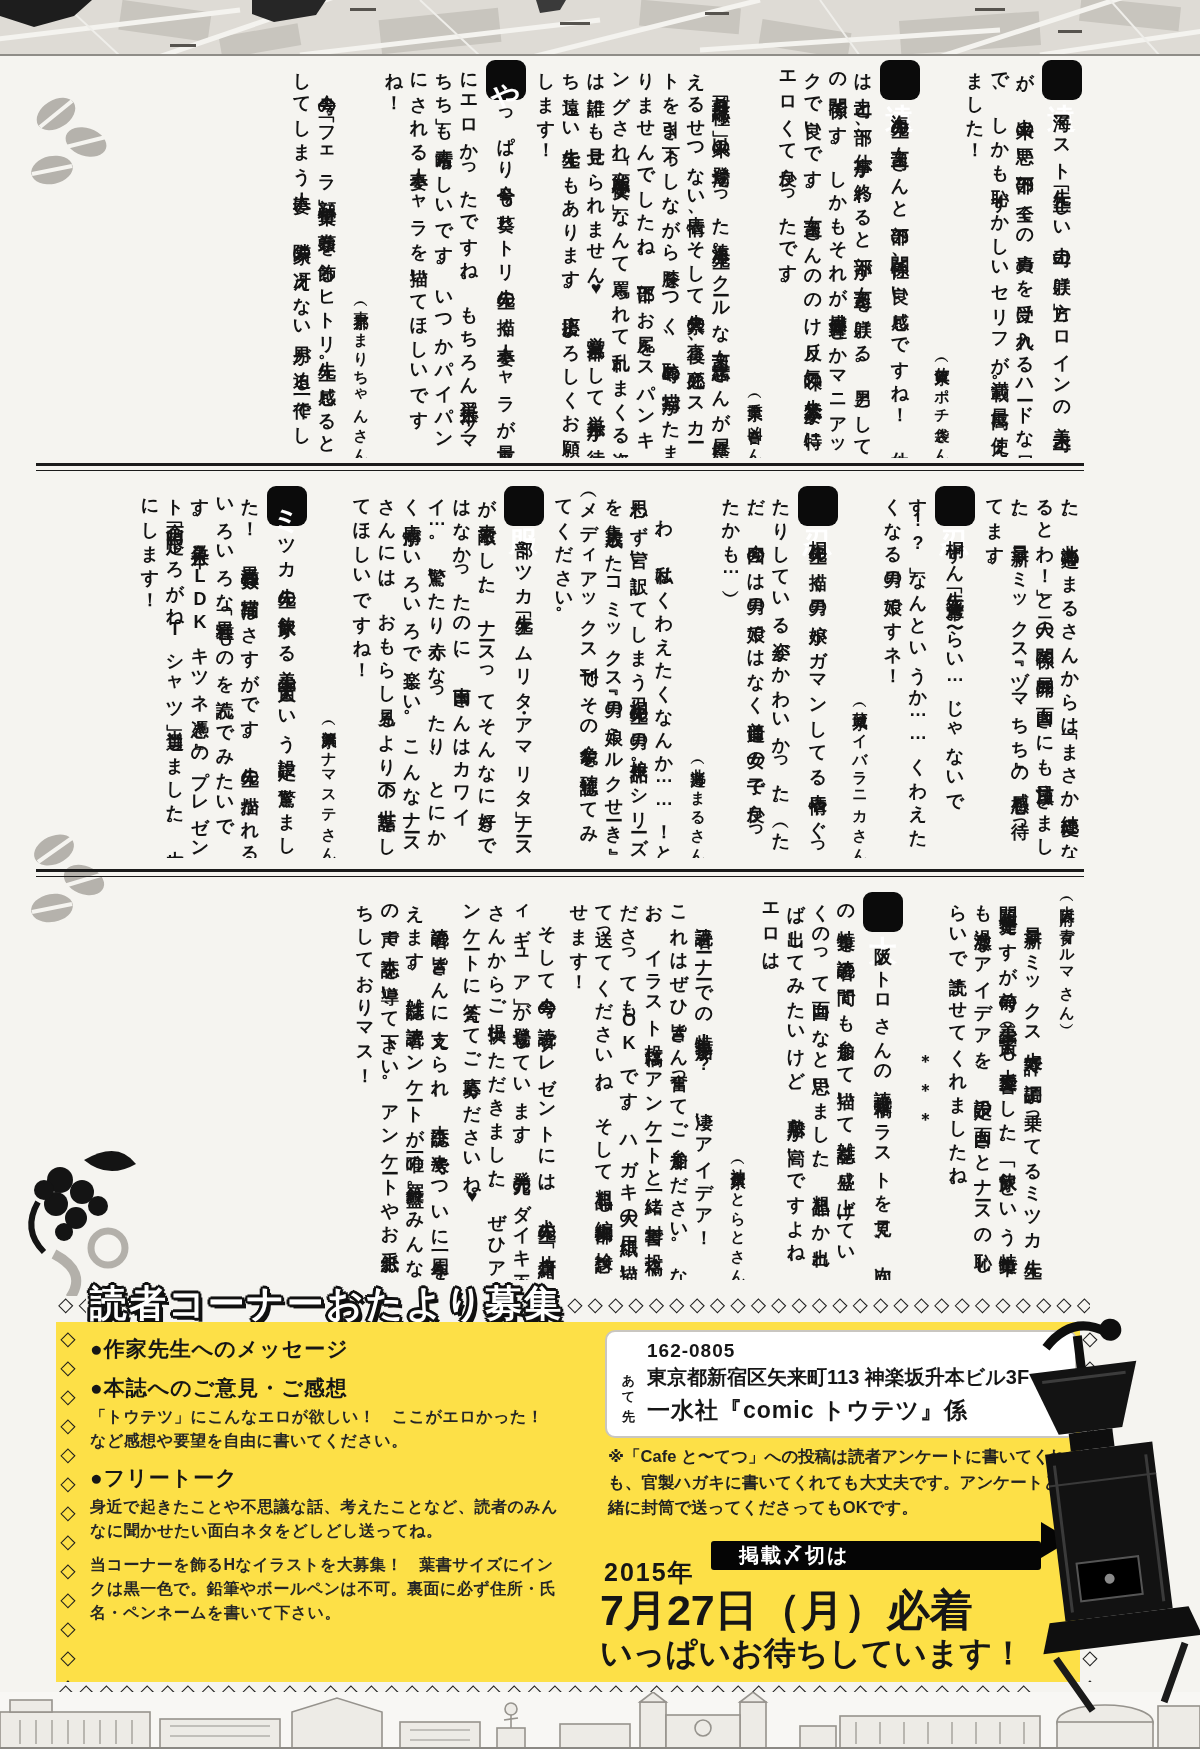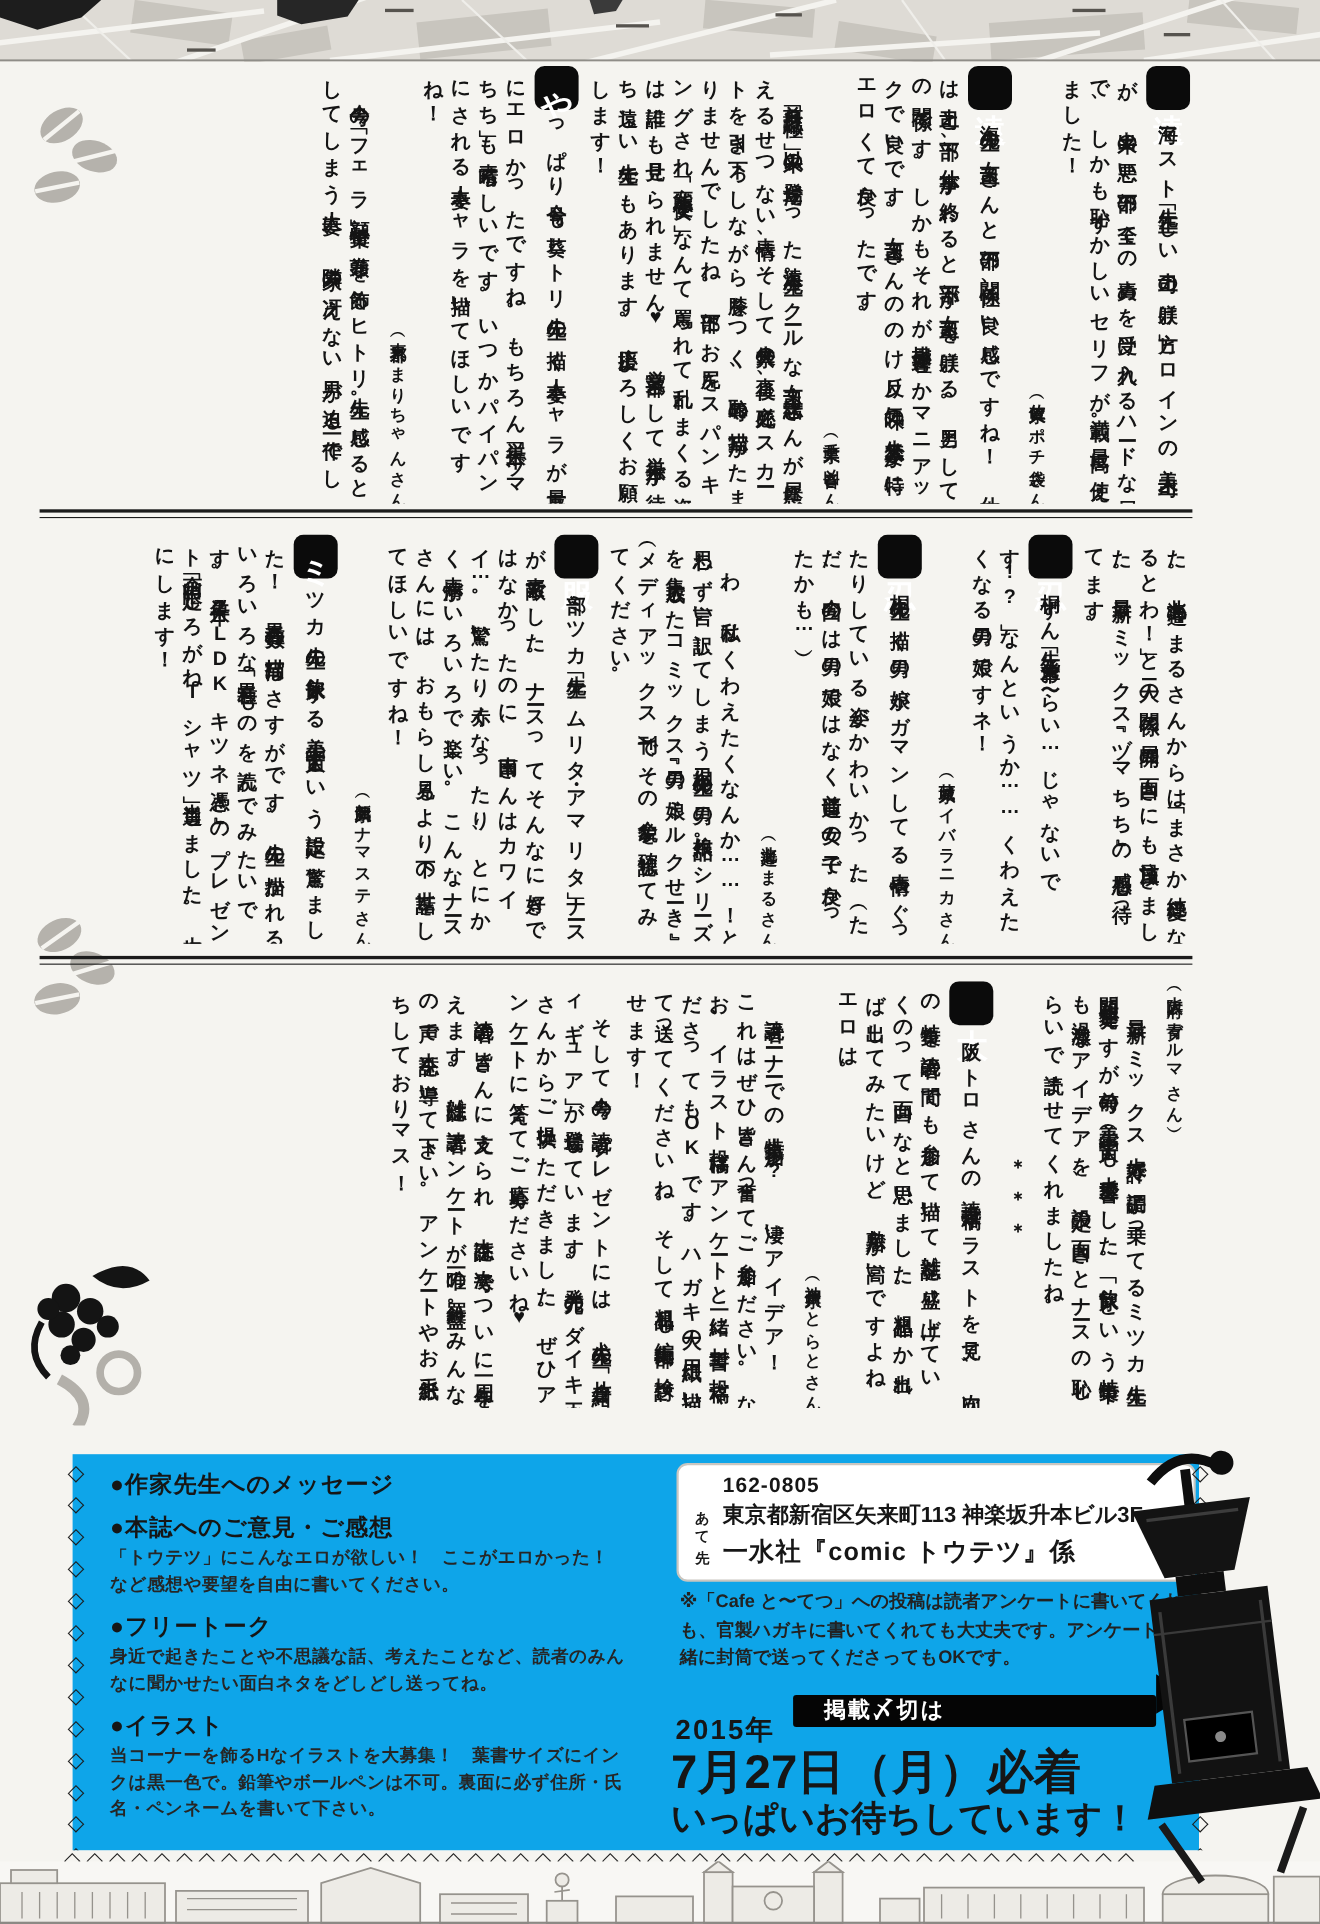--- a/index.html
+++ b/index.html
@@ -27,21 +27,21 @@
   .recruit-header{position:absolute;top:1283px;left:58px;width:1032px;height:42px;
                   display:flex;align-items:center;gap:4px;}
   .recruit-title{font-size:37px;font-weight:bold;letter-spacing:2px;color:#ffffff;white-space:nowrap;
     text-shadow:-3px 0 #111,3px 0 #111,0 -3px #111,0 3px #111,-2px -2px #111,2px -2px #111,-2px 2px #111,2px 2px #111,4px 4px 0 #111;}
   .chain{overflow:hidden;color:#1c1c1c;font-size:20px;letter-spacing:5px;white-space:nowrap;height:26px;line-height:26px;}
   .chain-lead{width:28px;}
   .chain-tail{flex:1;}
   .chain::before{content:"◇◇◇◇◇◇◇◇◇◇◇◇◇◇◇◇◇◇◇◇◇◇◇◇◇◇◇◇◇◇◇◇◇◇◇◇◇◇◇◇◇◇◇◇◇◇◇◇";}
 
   
-  .recruit-box{position:absolute;top:1322px;left:66px;width:1024px;height:360px;background:#0ea5e9;}
+  .recruit-box{position:absolute;top:1322px;left:56px;width:1024px;height:360px;background:#fde047;}
   .chain-v{position:absolute;writing-mode:vertical-rl;text-orientation:upright;overflow:hidden;
            color:#1c1c1c;font-size:20px;letter-spacing:5px;width:26px;}
   .chain-v::before{content:"◇◇◇◇◇◇◇◇◇◇◇◇◇◇◇◇◇◇";}
   #chain-left{left:54px;top:1326px;height:356px;}
   #chain-right{left:1076px;top:1326px;height:356px;}
   #chain-bottom{position:absolute;top:1678px;left:58px;width:1032px;}
 
   .sections{position:absolute;left:34px;top:2px;width:468px;}
   .sec{margin-bottom:10px;}
   .sec-title{font-size:21px;font-weight:bold;letter-spacing:1px;margin-top:11px;}
@@ -188,36 +188,40 @@
           <circle cx="42" cy="58" r="12"></circle>
         <circle cx="62" cy="72" r="11"></circle>
           <circle cx="84" cy="60" r="10"></circle>
           <circle cx="30" cy="44" r="10"></circle>
         <circle cx="50" cy="86" r="9"></circle>
         <path d="M24,56 q-16,28 6,50" stroke="#141414" stroke-width="6" fill="none"></path>
       </g>
     </svg>
   </div>
 
+  <div class="recruit-header">
+    <div class="chain chain-lead"></div>
+    <div class="recruit-title">読者コーナーおたより募集</div>
+    <div class="chain chain-tail"></div>
+  </div>
 
   <div class="recruit-box">
     <div class="sections">
         <div class="sec">
           <div class="sec-title">●作家先生へのメッセージ</div>
         </div>
         <div class="sec">
           <div class="sec-title">●本誌へのご意見・ご感想</div>
           <div class="sec-body">「トウテツ」にこんなエロが欲しい！　ここがエロかった！　など感想や要望を自由に書いてください。</div>
         </div>
         <div class="sec">
           <div class="sec-title">●フリートーク</div>
           <div class="sec-body">身近で起きたことや不思議な話、考えたことなど、読者のみんなに聞かせたい面白ネタをどしどし送ってね。</div>
         </div>
         <div class="sec">
-          <div class="sec-title">●イラスト</div>
           <div class="sec-body">当コーナーを飾るHなイラストを大募集！　葉書サイズにインクは黒一色で。鉛筆やボールペンは不可。裏面に必ず住所・氏名・ペンネームを書いて下さい。</div>
         </div>
       </div>
 
     <div class="addr-card">
       <div class="addr-label">あて先</div>
       <div class="addr-lines">
         <div class="addr-postal">162-0805</div>
         <div class="addr-line1">東京都新宿区矢来町113 神楽坂升本ビル3F</div>
         <div class="addr-line2">一水社『comic トウテツ』係</div>

